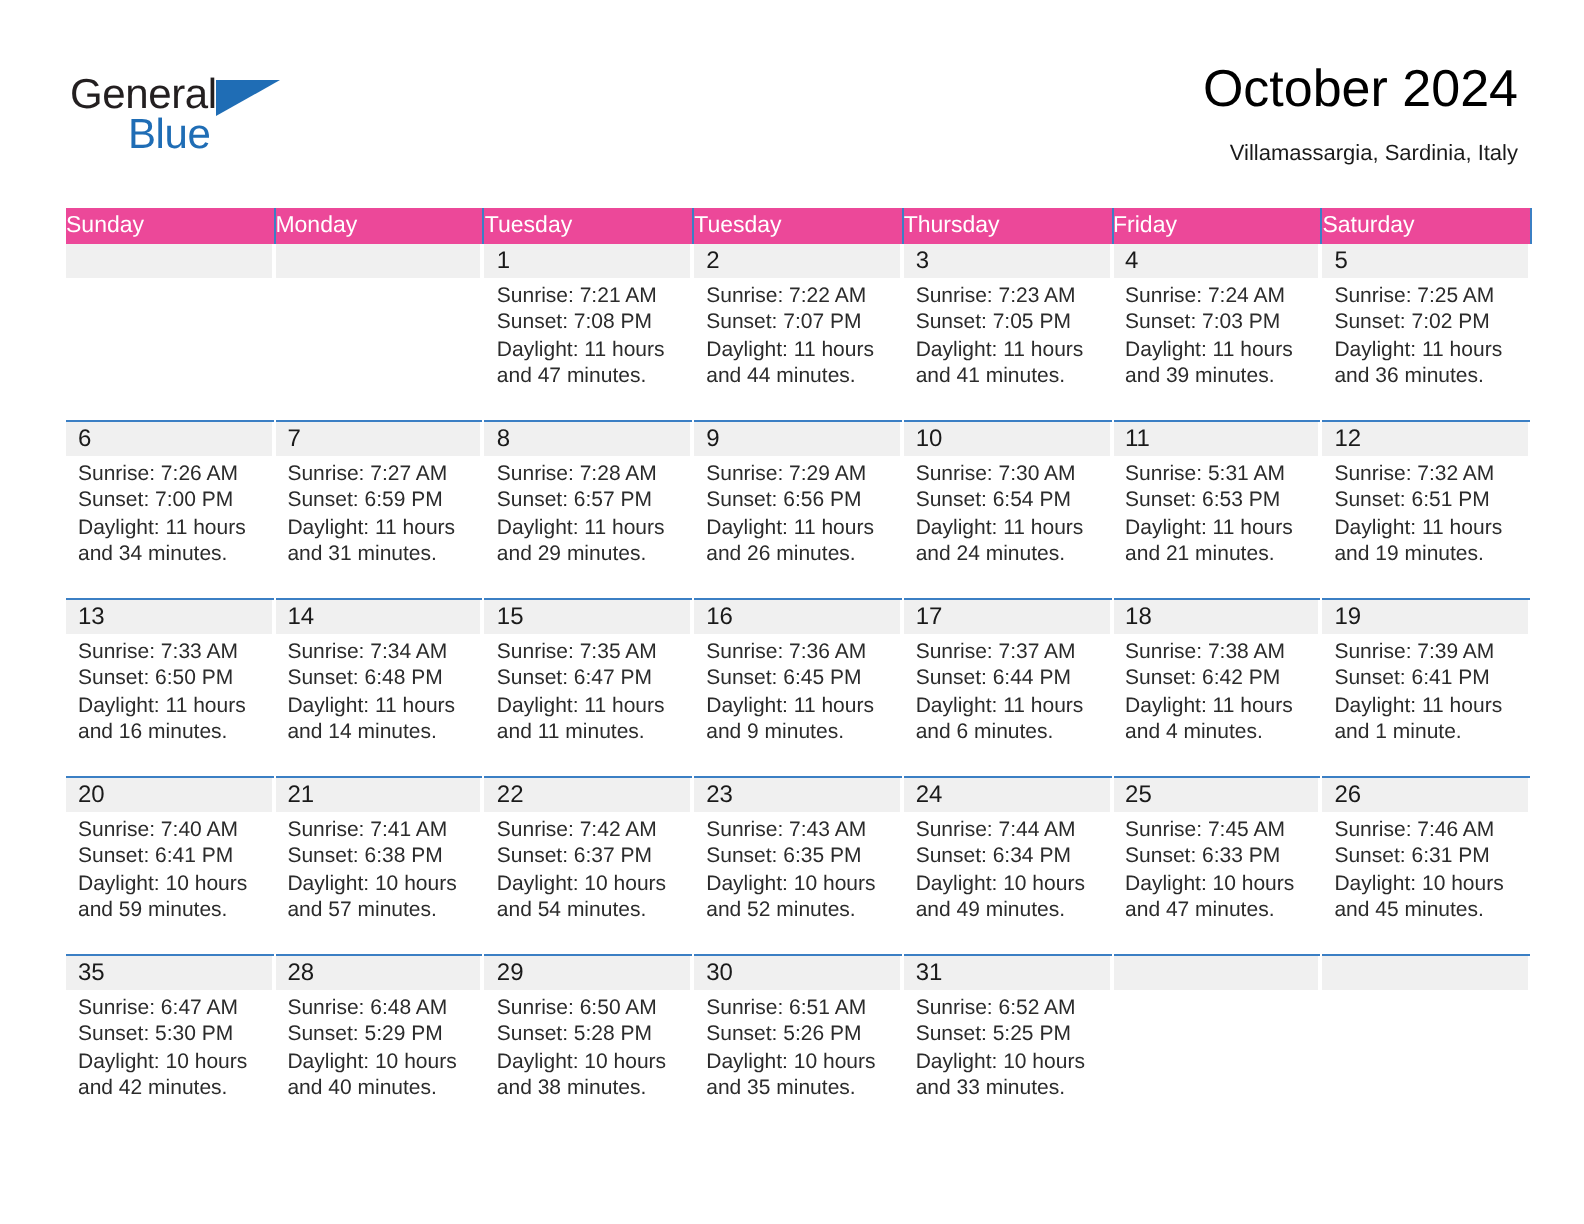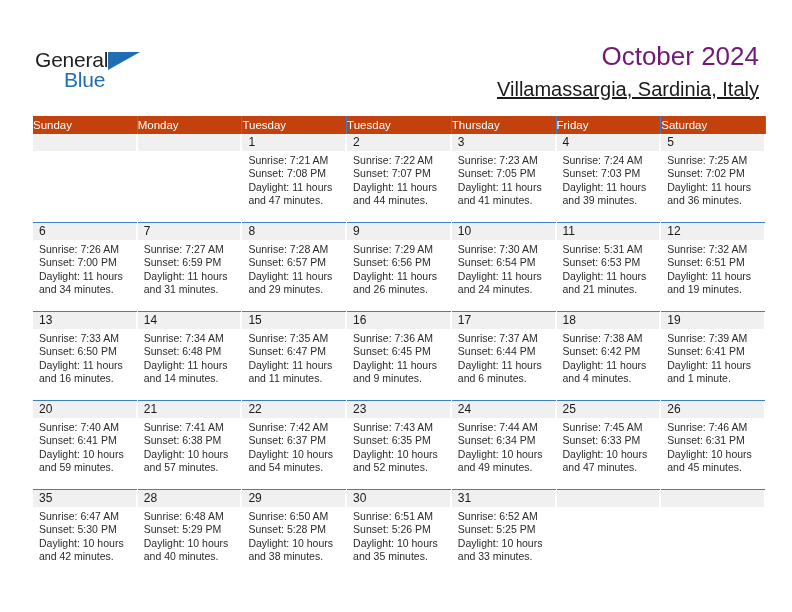--- a/index.html
+++ b/index.html
@@ -12,21 +12,20 @@
     height: 612px;
     font-family: "Liberation Sans", sans-serif;
     color: #1a1a1a;
     overflow: hidden;
   }
   .page {
     position: relative;
     width: 792px;
     height: 540px;
     box-sizing: border-box;
-    margin-top: 12px;
   }
 
   
   .header {
     position: absolute;
     left: 33px;
     top: 28px;
     right: 33px;
     height: 70px;
   }
@@ -67,50 +66,50 @@
   }
   .title-block {
     position: absolute;
     right: 0;
     top: 0;
     text-align: right;
   }
   .cal-title {
     font-size: 26px;
     font-weight: normal;
-    color: #701a75;
+    color: #000000;
     line-height: 32px;
     white-space: nowrap;
+    text-align: center;
   }
   .cal-subtitle {
-    font-size: 20px;
+    font-size: 11px;
     font-weight: normal;
     color: #1a1a1a;
     line-height: 22px;
     margin-top: 6px;
     white-space: nowrap;
-    text-decoration: underline;
   }
 
   
   .calendar {
     position: absolute;
     left: 33px;
     top: 104px;
     width: 726px;
     border-collapse: collapse;
     table-layout: fixed;
   }
   .calendar th, .calendar td {
     width: 103.71px;
     padding: 0;
     vertical-align: top;
   }
   .dow {
-    background: #c2410c;
+    background: #ec4899;
     color: #ffffff;
     font-size: 11.5px;
     font-weight: normal;
     text-align: left;
     height: 18px;
     line-height: 18px;
     padding: 1px 0 2px 6px;
     border-right: 1px solid #3b7fc4;
   }
   .week-row td {

